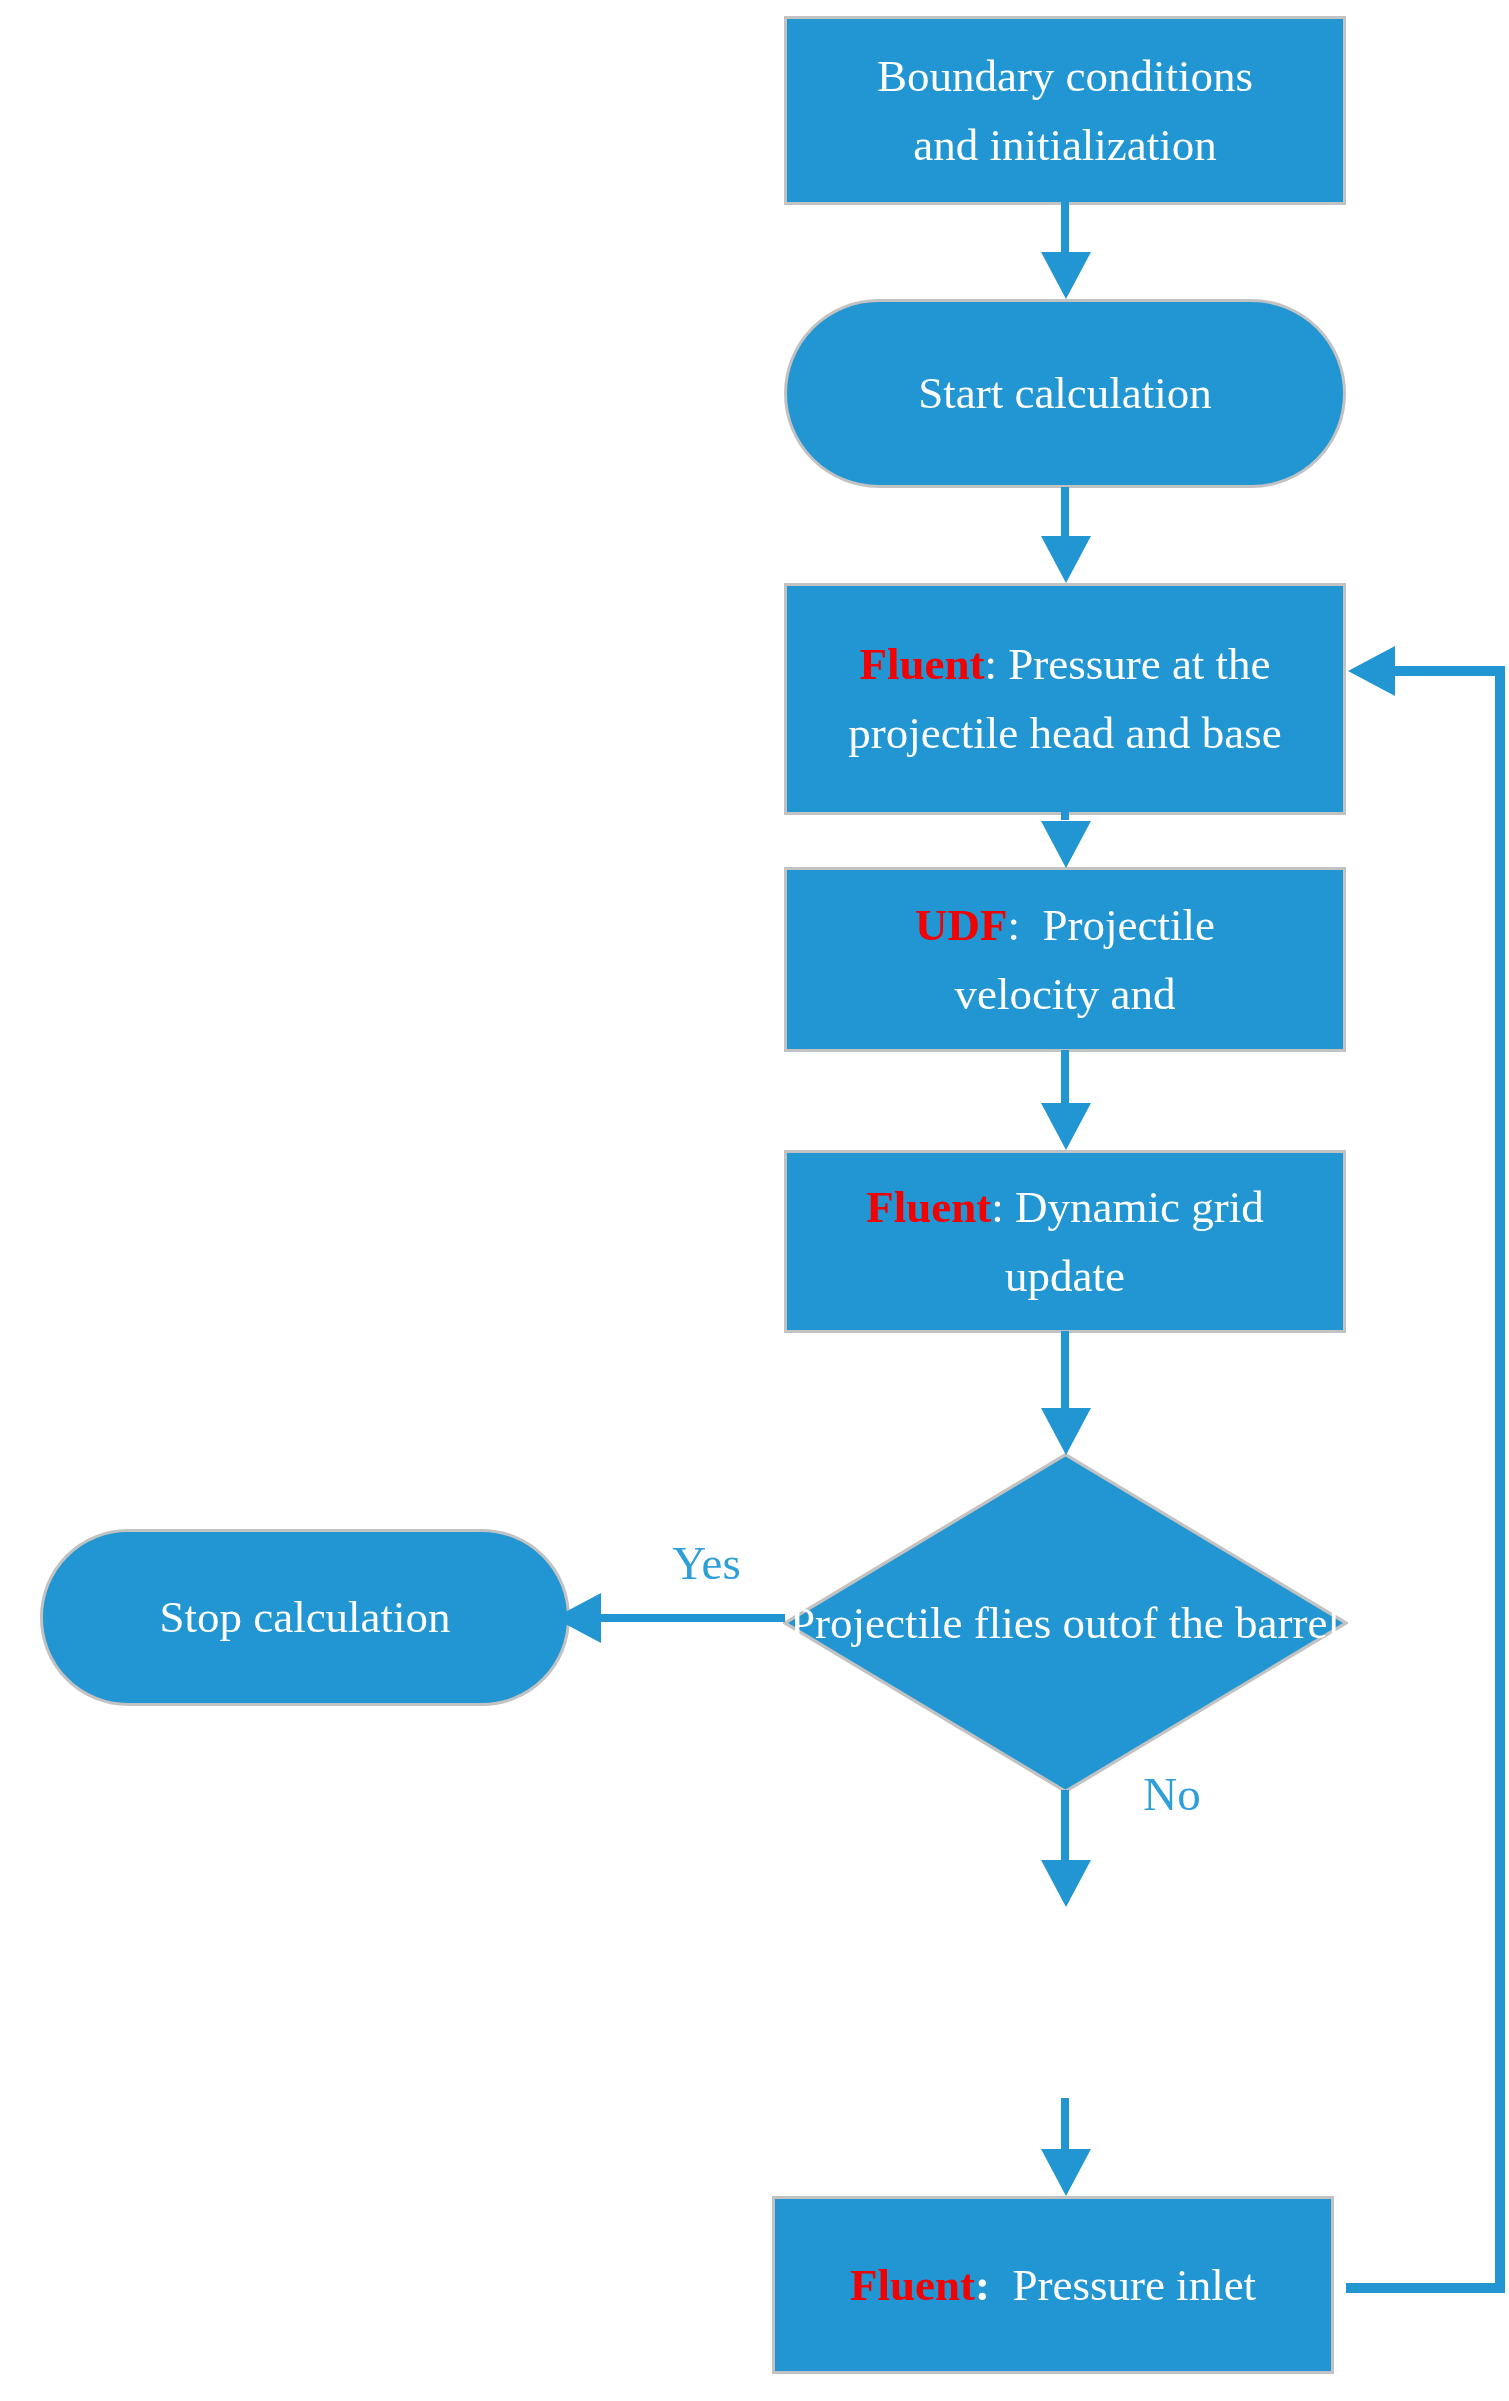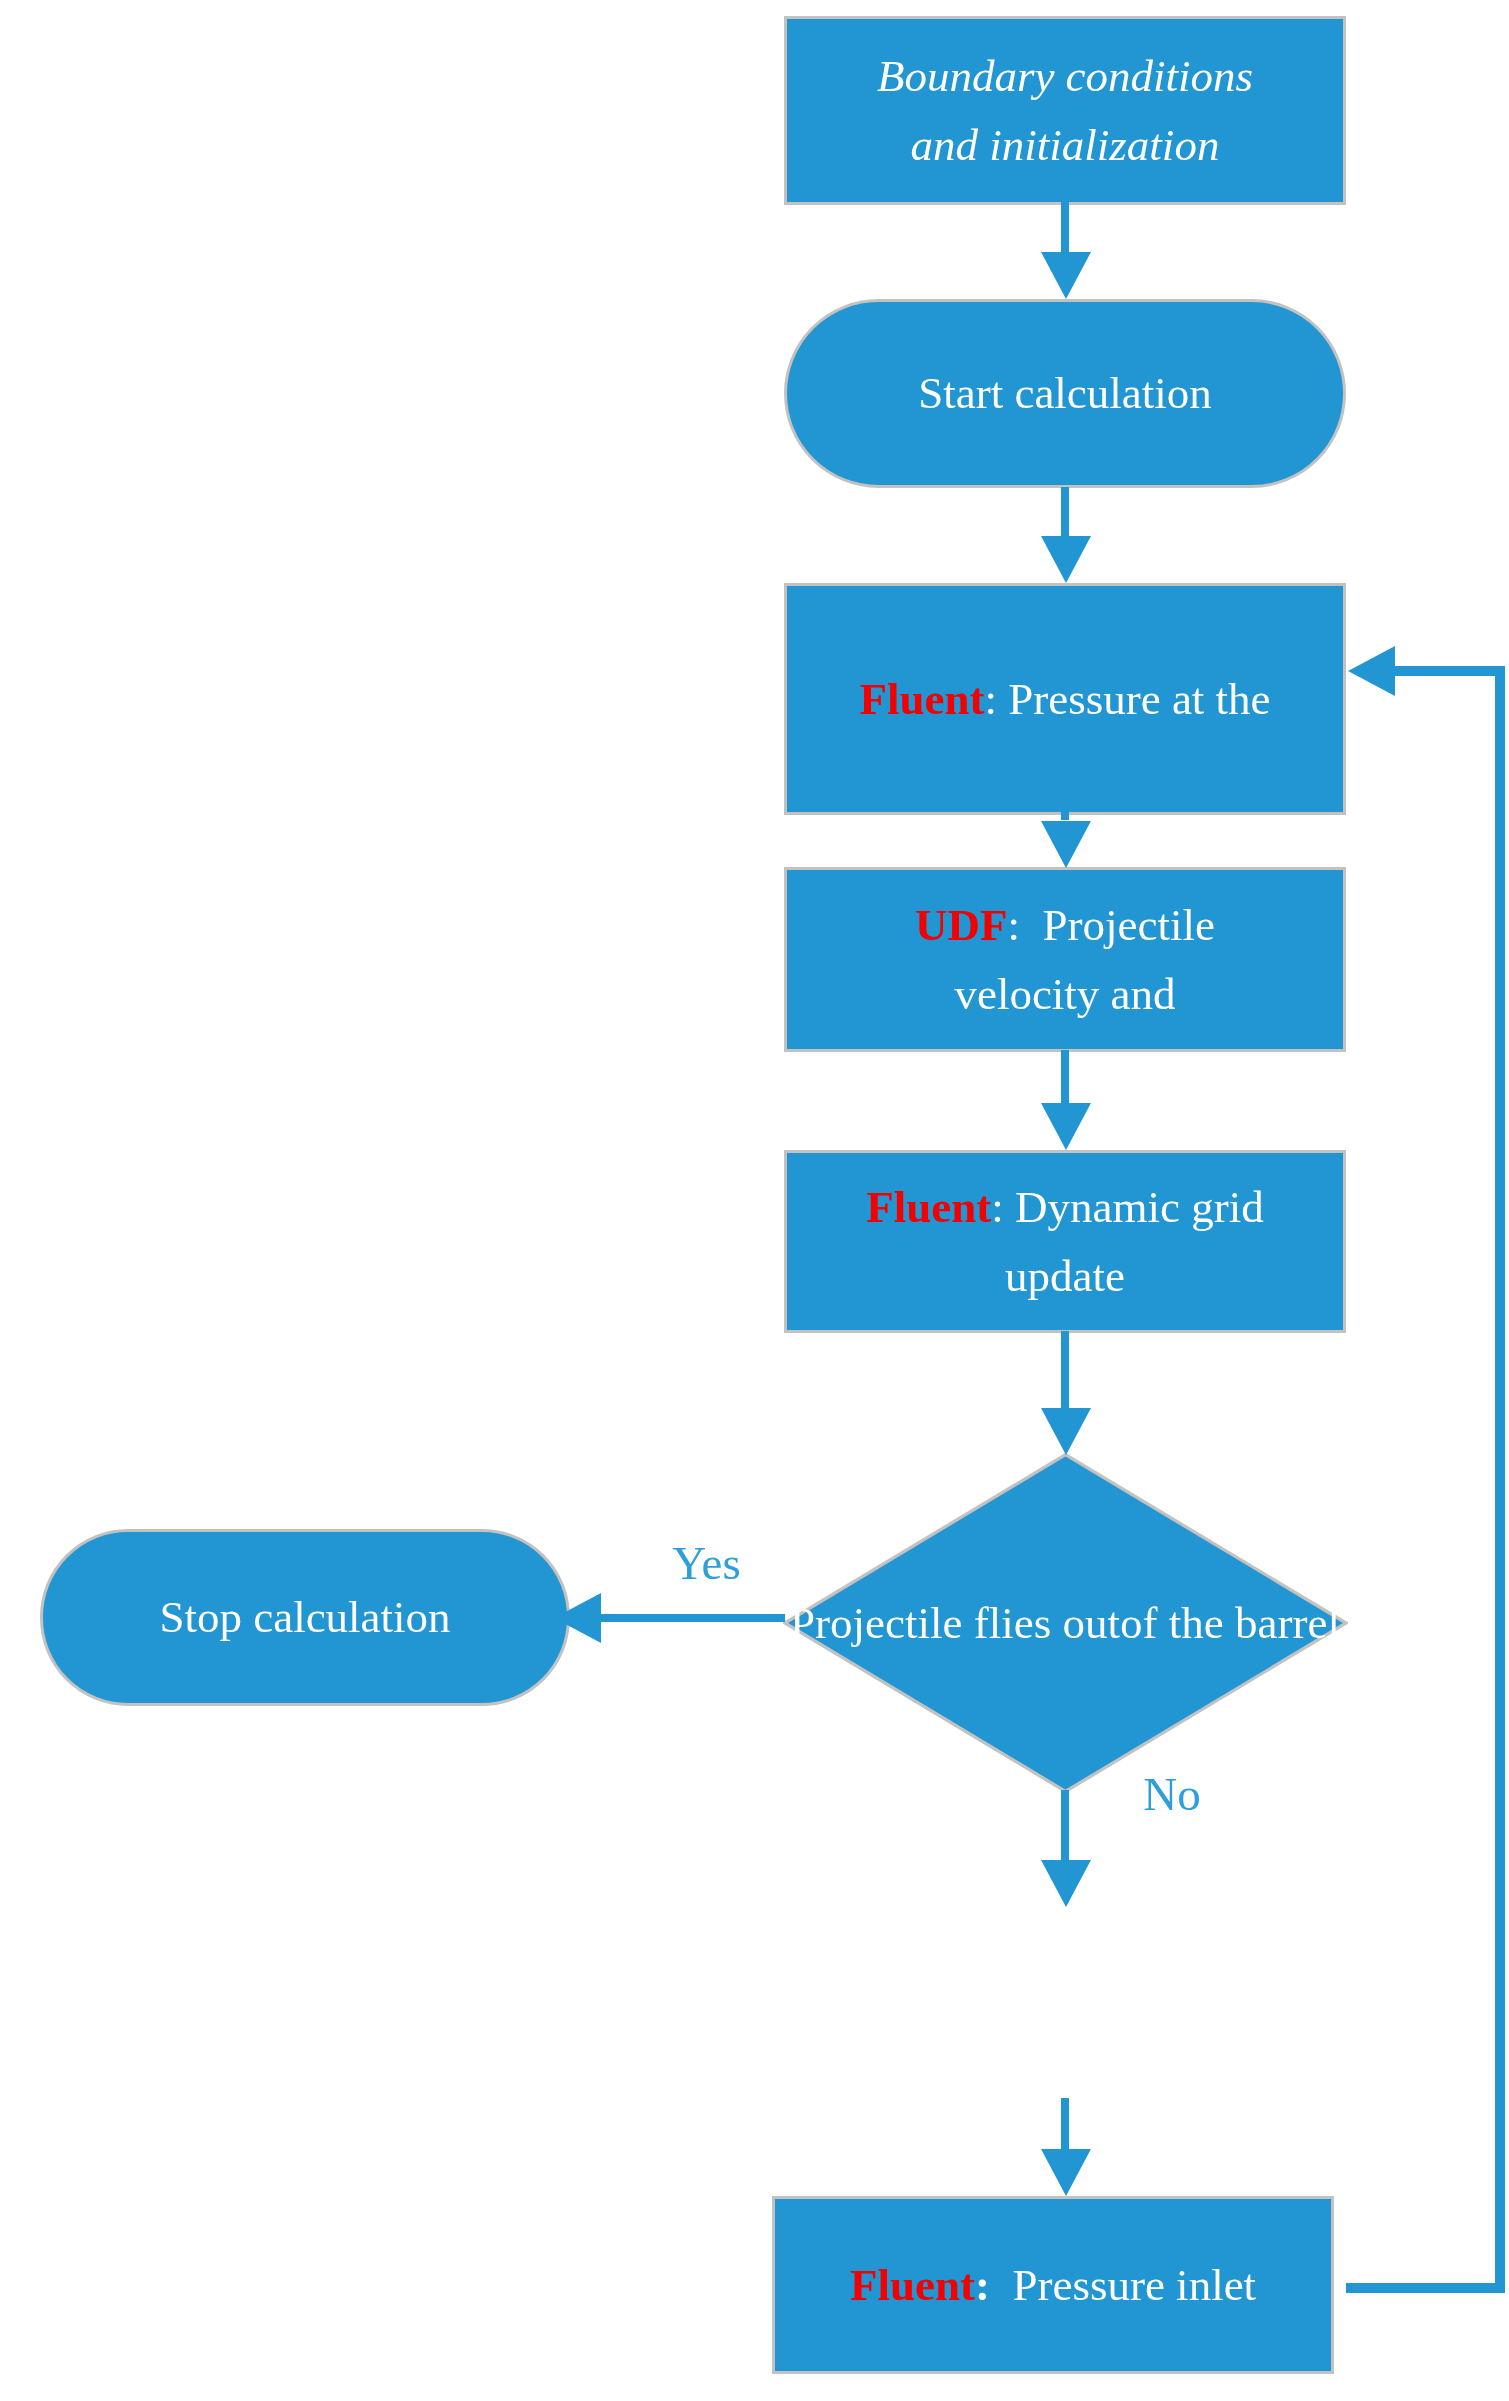--- a/index.html
+++ b/index.html
@@ -64,31 +64,32 @@
     font-size:47px;
     line-height:50px;
     text-align:center;
   }
 </style>
 </head>
 <body>
 
 <div class="canvas">
 
-  <div class="shape" style="left:784px;top:16px;width:562px;height:189px;font-style:italic;">
+  <div class="shape" style="left:784px;top:16px;width:562px;height:189px;">
       <div class="tline"><span>Boundary conditions</span></div>
       <div class="tline"><span>and initialization</span></div>
     </div>
 
   <div class="shape stadium" style="left:784px;top:299px;width:562px;height:189px;border-radius:95px;">
       <div class="tline"><span>Start calculation</span></div>
     </div>
 
   <div class="shape" style="left:784px;top:583px;width:562px;height:232px;">
       <div class="tline"><span class="kw">Fluent</span><span>: Pressure at the</span></div>
+      <div class="tline"><span>projectile head and base</span></div>
     </div>
 
   <div class="shape" style="left:784px;top:867px;width:562px;height:185px;">
       <div class="tline"><span class="kw">UDF</span><span>:&nbsp; Projectile</span></div>
       <div class="tline"><span>velocity and</span></div>
     </div>
 
   <div class="shape" style="left:784px;top:1150px;width:562px;height:183px;">
       <div class="tline"><span class="kw">Fluent</span><span>: Dynamic grid</span></div>
       <div class="tline"><span>update</span></div>

